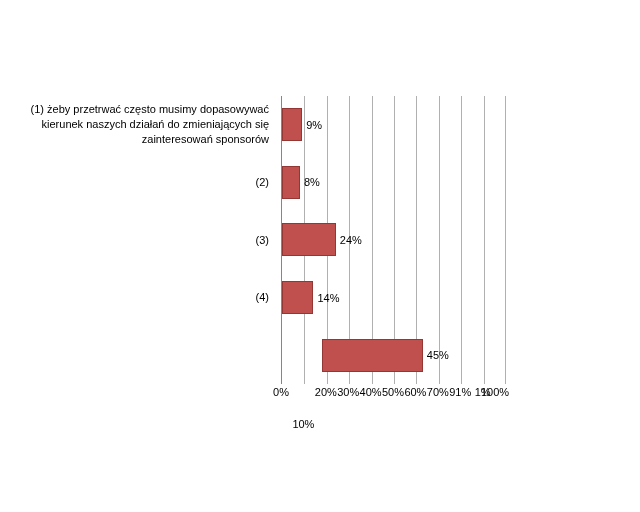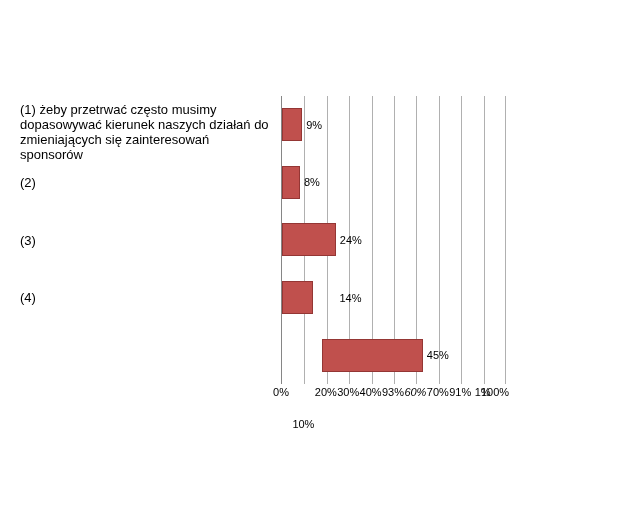--- a/index.html
+++ b/index.html
@@ -67,21 +67,22 @@
     position: absolute;
     left: 20px;
     top: 96px;
     width: 255px;
     height: 288px;
   }
   .cat-label {
     position: absolute;
     right: 6px;
     width: 249px;
-    font-size: 13px;
+    text-align: right;
+    font-size: 11px;
     line-height: 15px;
     color: #000000;
   }
   
   .x-axis {
     position: absolute;
     left: 281px;
     top: 386px;
     width: 224px;
     height: 18px;
@@ -125,38 +126,38 @@
         <span class="bar-label">9%</span>
       </div>
       <div class="bar-row" style="top:57.6px;">
         <div class="bar" style="width:17.9px;"></div>
         <span class="bar-label">8%</span>
       </div>
       <div class="bar-row" style="top:115.2px;">
         <div class="bar" style="width:53.8px;"></div>
         <span class="bar-label">24%</span>
       </div>
-      <div class="bar-row" style="top:172.8px;gap:22px;">
+      <div class="bar-row" style="top:172.8px;">
         <div class="bar" style="width:31.4px;"></div>
         <span class="bar-label">14%</span>
       </div>
       <div class="bar-row" style="top:230.4px;padding-left:40px;">
         <div class="bar" style="width:100.8px;"></div>
         <span class="bar-label">45%</span>
       </div>
     </div>
   </div>
 
   <div class="x-axis">
     <span class="x-tick" style="left:0px;">0%</span>
     <span class="x-tick" style="left:22.4px;margin-top:32px;">10%</span>
     <span class="x-tick" style="left:44.8px;">20%</span>
     <span class="x-tick" style="left:67.2px;">30%</span>
     <span class="x-tick" style="left:89.6px;">40%</span>
-    <span class="x-tick" style="left:112px;">93%</span>
-    <span class="x-tick" style="left:134.4px;font-style:italic;">60%</span>
+    <span class="x-tick" style="left:112px;">50%</span>
+    <span class="x-tick" style="left:134.4px;">60%</span>
     <span class="x-tick" style="left:156.8px;">70%</span>
     <span class="x-tick" style="left:179.2px;">91%</span>
     <span class="x-tick" style="left:201.6px;">1%</span>
     <span class="x-tick" style="left:214px;text-align:center;">100%</span>
   </div>
 
 </div>
 
 </body></html>

